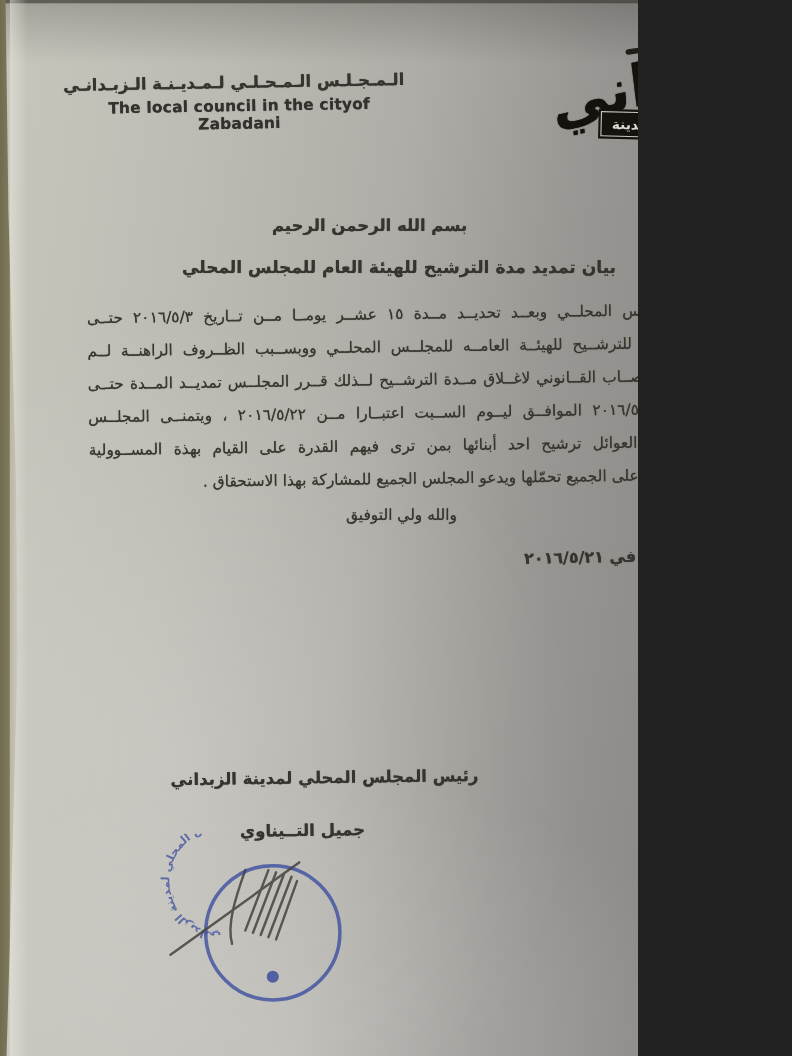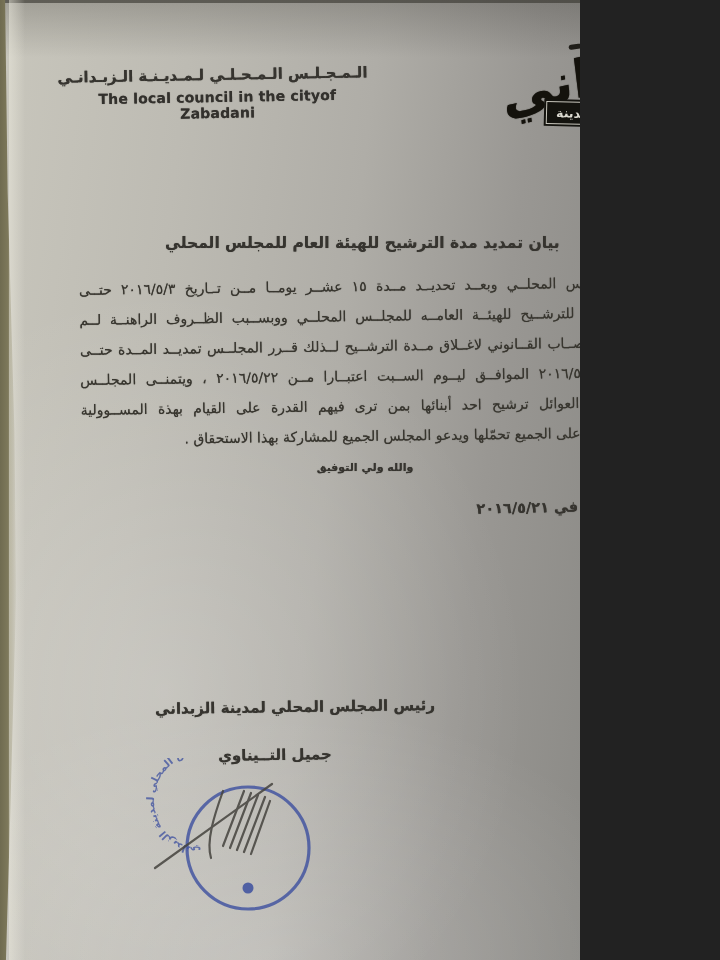--- a/index.html
+++ b/index.html
@@ -40,31 +40,31 @@
   .logo-sweep{position:absolute;top:24px;left:38px;width:118px;height:5px;
     background:#14120c;transform:rotate(-9deg);border-radius:3px;opacity:.9;}
   .logo-banner{position:absolute;top:89px;left:14px;width:164px;height:27px;
     background:#14130e;padding:2px;box-sizing:border-box;transform:rotate(1.5deg);}
   .logo-banner-inner{width:100%;height:100%;border:1px solid #c9c7bd;
     box-sizing:border-box;display:flex;align-items:center;justify-content:center;
     color:#dcdad0;font-size:12.5px;font-weight:bold;direction:rtl;white-space:nowrap;}
 
   .basmala{top:196px;left:146px;width:380px;text-align:center;
     font-size:15px;font-weight:bold;}
-  .subject{top:234px;left:165px;width:395px;text-align:left;
+  .subject{top:234px;left:165px;width:395px;text-align:right;
     font-size:15.5px;font-weight:bold;}
 
   .para{top:271px;left:80px;width:566px;transform:rotate(-0.8deg);}
   .para .line{direction:rtl;font-size:14px;line-height:30px;height:30px;
     color:#38362f;text-shadow:0 0 .7px rgba(54,52,46,.85);
     text-align:justify;text-align-last:justify;white-space:nowrap;}
   .para .line.last{text-align:right;text-align-last:right;}
 
   .closing{top:461px;left:265px;width:200px;text-align:center;
-    font-size:11px;font-weight:bold;}
+    font-size:14px;font-weight:normal;}
   .dateline{top:499px;left:468px;width:182px;text-align:center;
     font-size:14.5px;font-weight:bold;transform:rotate(-1.2deg);}
 
   .sig-title{top:698px;left:145px;width:300px;text-align:center;
     font-size:15px;font-weight:bold;transform:rotate(-0.8deg);}
   .sig-name{top:746px;left:165px;width:220px;text-align:center;
     font-size:15px;font-weight:bold;transform:rotate(-0.8deg);}
 
   .stamp-svg{top:758px;left:120px;width:230px;height:175px;}
 </style>
@@ -82,20 +82,21 @@
   <div class="abs org-en">The local council in the cityof Zabadani</div>
 
   <div class="abs logo">
     <div class="logo-sweep"></div>
     <div class="logo-callig">الزبداني</div>
     <div class="logo-banner">
       <div class="logo-banner-inner">المجلس المحلي لمدينة</div>
     </div>
   </div>
 
+  <div class="abs arabic basmala">بسم الله الرحمن الرحيم</div>
   <div class="abs arabic subject">بيان تمديد مدة الترشيح للهيئة العام للمجلس المحلي</div>
 
   <div class="abs para">
     <div class="line">ان المجلــس المحلــي وبعــد تحديــد مــدة ١٥ عشــر يومــا مــن تــاريخ ٢٠١٦/٥/٣ حتــى</div>
     <div class="line">٢٠١٦/٥/١٨ للترشــيح للهيئــة العامــه للمجلــس المحلــي ووبســبب الظــروف الراهنــة لــم</div>
     <div class="line">يكتمــل النصــاب القــانوني لاغــلاق مــدة الترشــيح لــذلك قــرر المجلــس تمديــد المــدة حتــى</div>
     <div class="line">تــاريخ ٢٠١٦/٥/٢٨ الموافــق ليــوم الســبت اعتبــارا مــن ٢٠١٦/٥/٢٢ ، ويتمنــى المجلــس</div>
     <div class="line">من جميع العوائل ترشيح احد أبنائها بمن ترى فيهم القدرة على القيام بهذة المســوولية</div>
     <div class="line last">والتي يجب على الجميع تحمّلها ويدعو المجلس الجميع للمشاركة بهذا الاستحقاق .</div>
   </div>

